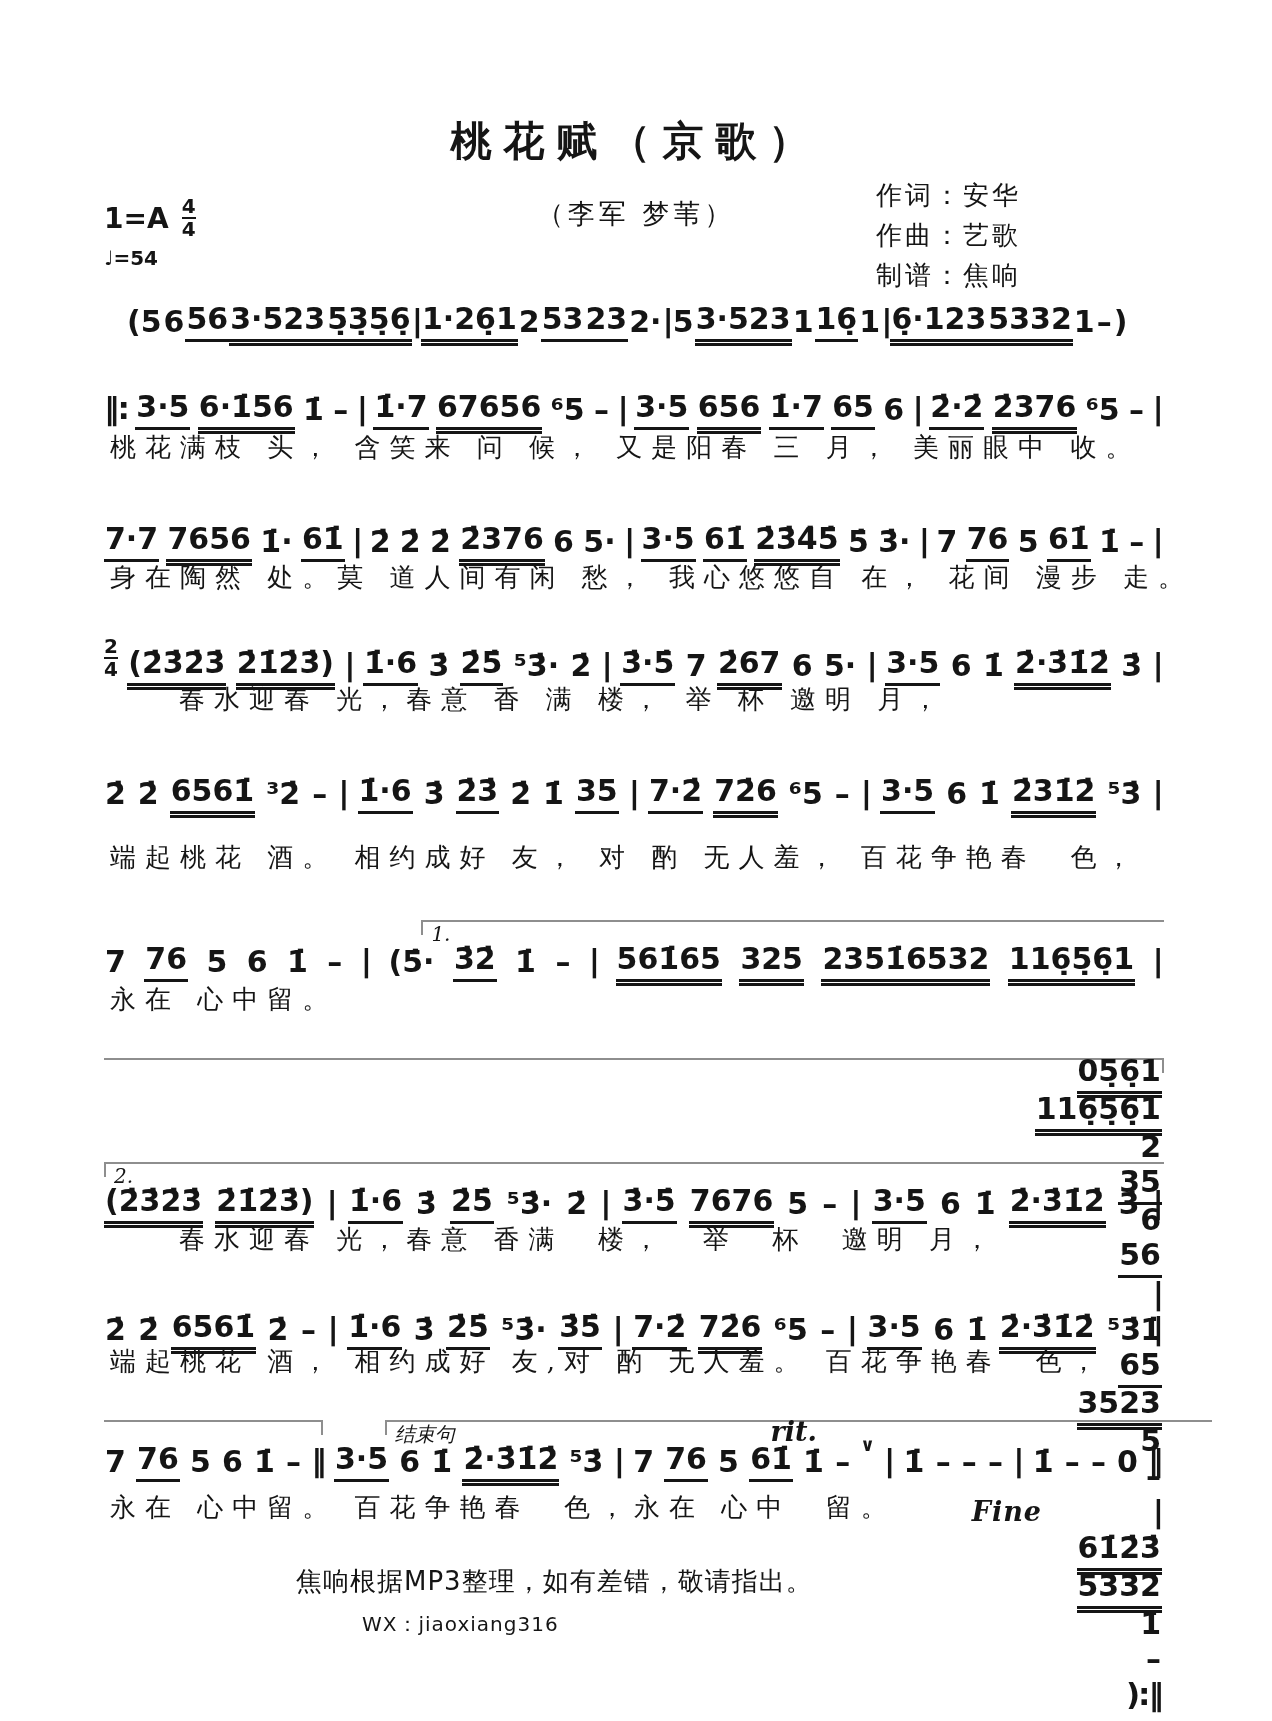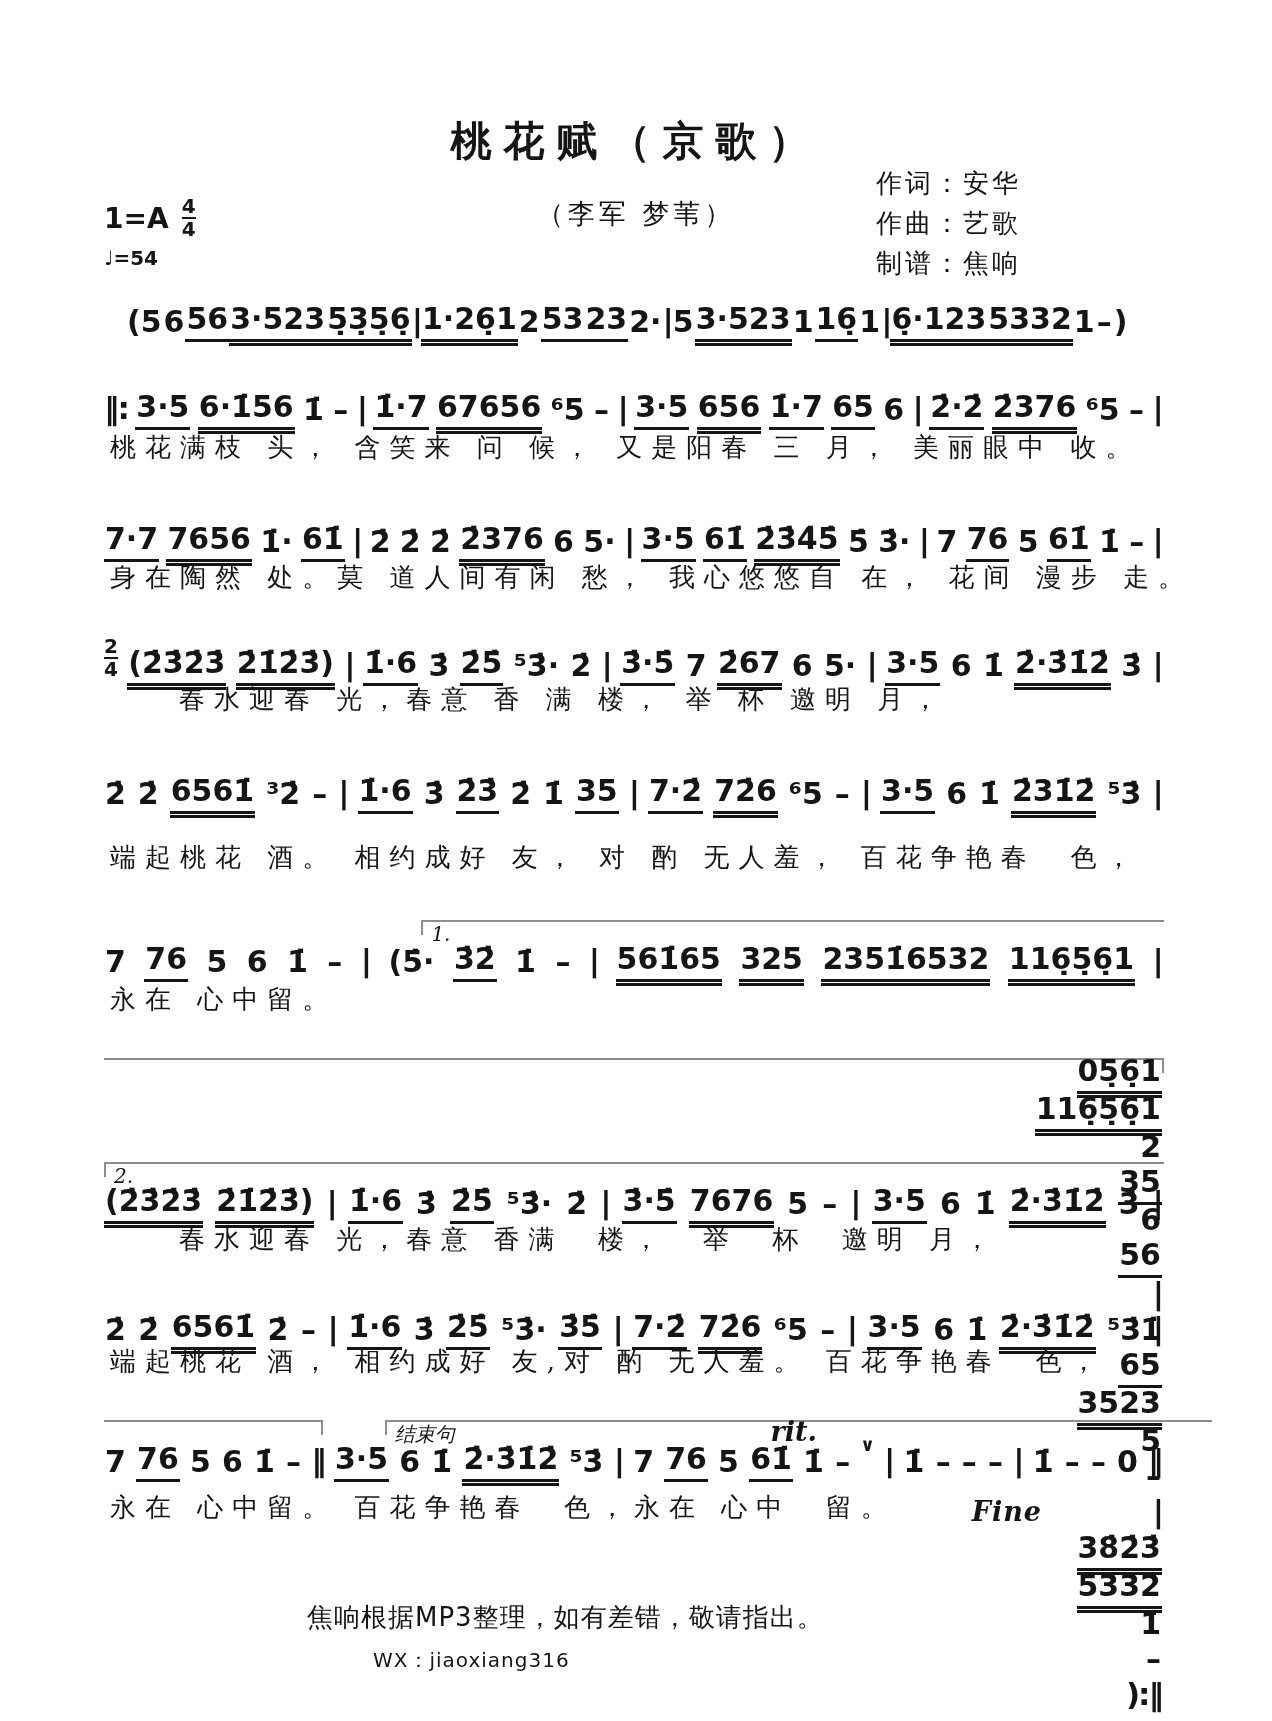--- a/index.html
+++ b/index.html
@@ -4,21 +4,21 @@
 <style>
   :root { --ink:#151515; --gray:#8e8e8e; --paper:#ffffff; }
   html,body { margin:0; padding:0; background:#fff; }
   .page { position:relative; width:1272px; height:1721px; background:var(--paper);
           color:var(--ink); font-family:"DejaVu Sans",sans-serif; overflow:hidden; }
 
   .title { position:absolute; left:0; right:0; top:114px; text-align:center;
            font-family:"DejaVu Serif",serif; font-weight:bold; font-size:41px; letter-spacing:12px; }
   .subtitle { position:absolute; left:0; right:0; top:196px; text-align:center;
               font-family:"DejaVu Serif",serif; font-size:27px; letter-spacing:4px; }
-  .credits { position:absolute; left:876px; top:163px; font-family:"DejaVu Serif",serif;
+  .credits { position:absolute; left:876px; top:175px; font-family:"DejaVu Serif",serif;
              font-size:26px; line-height:40px; letter-spacing:3px; }
   .keysig { position:absolute; left:104px; top:196px; display:flex; align-items:center; gap:13px;
             font-weight:bold; font-size:28px; }
   .tempo { position:absolute; left:104px; top:246px; font-weight:bold; font-size:20px; }
 
   .frac { display:inline-flex; flex-direction:column; text-align:center; font-weight:bold;
           font-size:20px; line-height:1.05; }
   .frac .bot { border-top:2px solid var(--ink); }
   .note-frac { padding-bottom:6px; }
 
@@ -40,21 +40,21 @@
   .volta-label { position:absolute; left:8px; top:1px; font-family:"DejaVu Serif",serif;
                  font-style:italic; font-size:20px; line-height:1.1; white-space:nowrap; }
   .mark { position:absolute; top:-2px; font-family:"DejaVu Serif",serif; font-style:italic;
           font-weight:bold; font-size:27px; }
 
   .lyric-row { position:absolute; left:6px; right:0; font-family:"DejaVu Serif",serif;
                font-size:26px; letter-spacing:9px; white-space:pre; }
   .fine { position:absolute; right:120px; top:6px; font-family:"DejaVu Serif",serif;
           font-style:italic; font-weight:bold; font-size:27px; letter-spacing:1px;text-align:right; }
 
-  .footer { position:absolute; left:296px; top:1600px; font-size:26px; letter-spacing:1px;margin-left:11px; }
+  .footer { position:absolute; left:296px; top:1564px; font-size:26px; letter-spacing:1px; }
   .footer .wx { margin-top:12px; padding-left:66px; font-size:20px; }
 </style>
 </head>
 <body>
 
 <div class="page">
   <div class="title">桃花赋（京歌）</div>
   <div class="subtitle">（李军 梦苇）</div>
 
   <div class="credits">
@@ -237,21 +237,21 @@
         <span class="note u1">35</span>
         <span class="note">6</span>
         <span class="note u1">56</span>
         <span class="bar">|</span>
         <span class="note">1̇</span>
         <span class="note u1">65</span>
         <span class="note u2">3523</span>
         <span class="note">5</span>
         <span class="note">–</span>
         <span class="bar">|</span>
-        <span class="note u2">38̇2̇3̇</span>
+        <span class="note u2">61̇2̇3̇</span>
         <span class="note u2">5̇3̇3̇2̇</span>
         <span class="note">1̇</span>
         <span class="note">–</span>
         <span class="bar">):‖</span>
       </div>
       <div class="music-row" style="top: 1160px;">
         <div class="volta tick-l" style="left: 0%; width: 100%;">
           <span class="volta-label">2.</span>
         </div>
         <span class="note u2">(2̇3̇2̇3̇</span>

